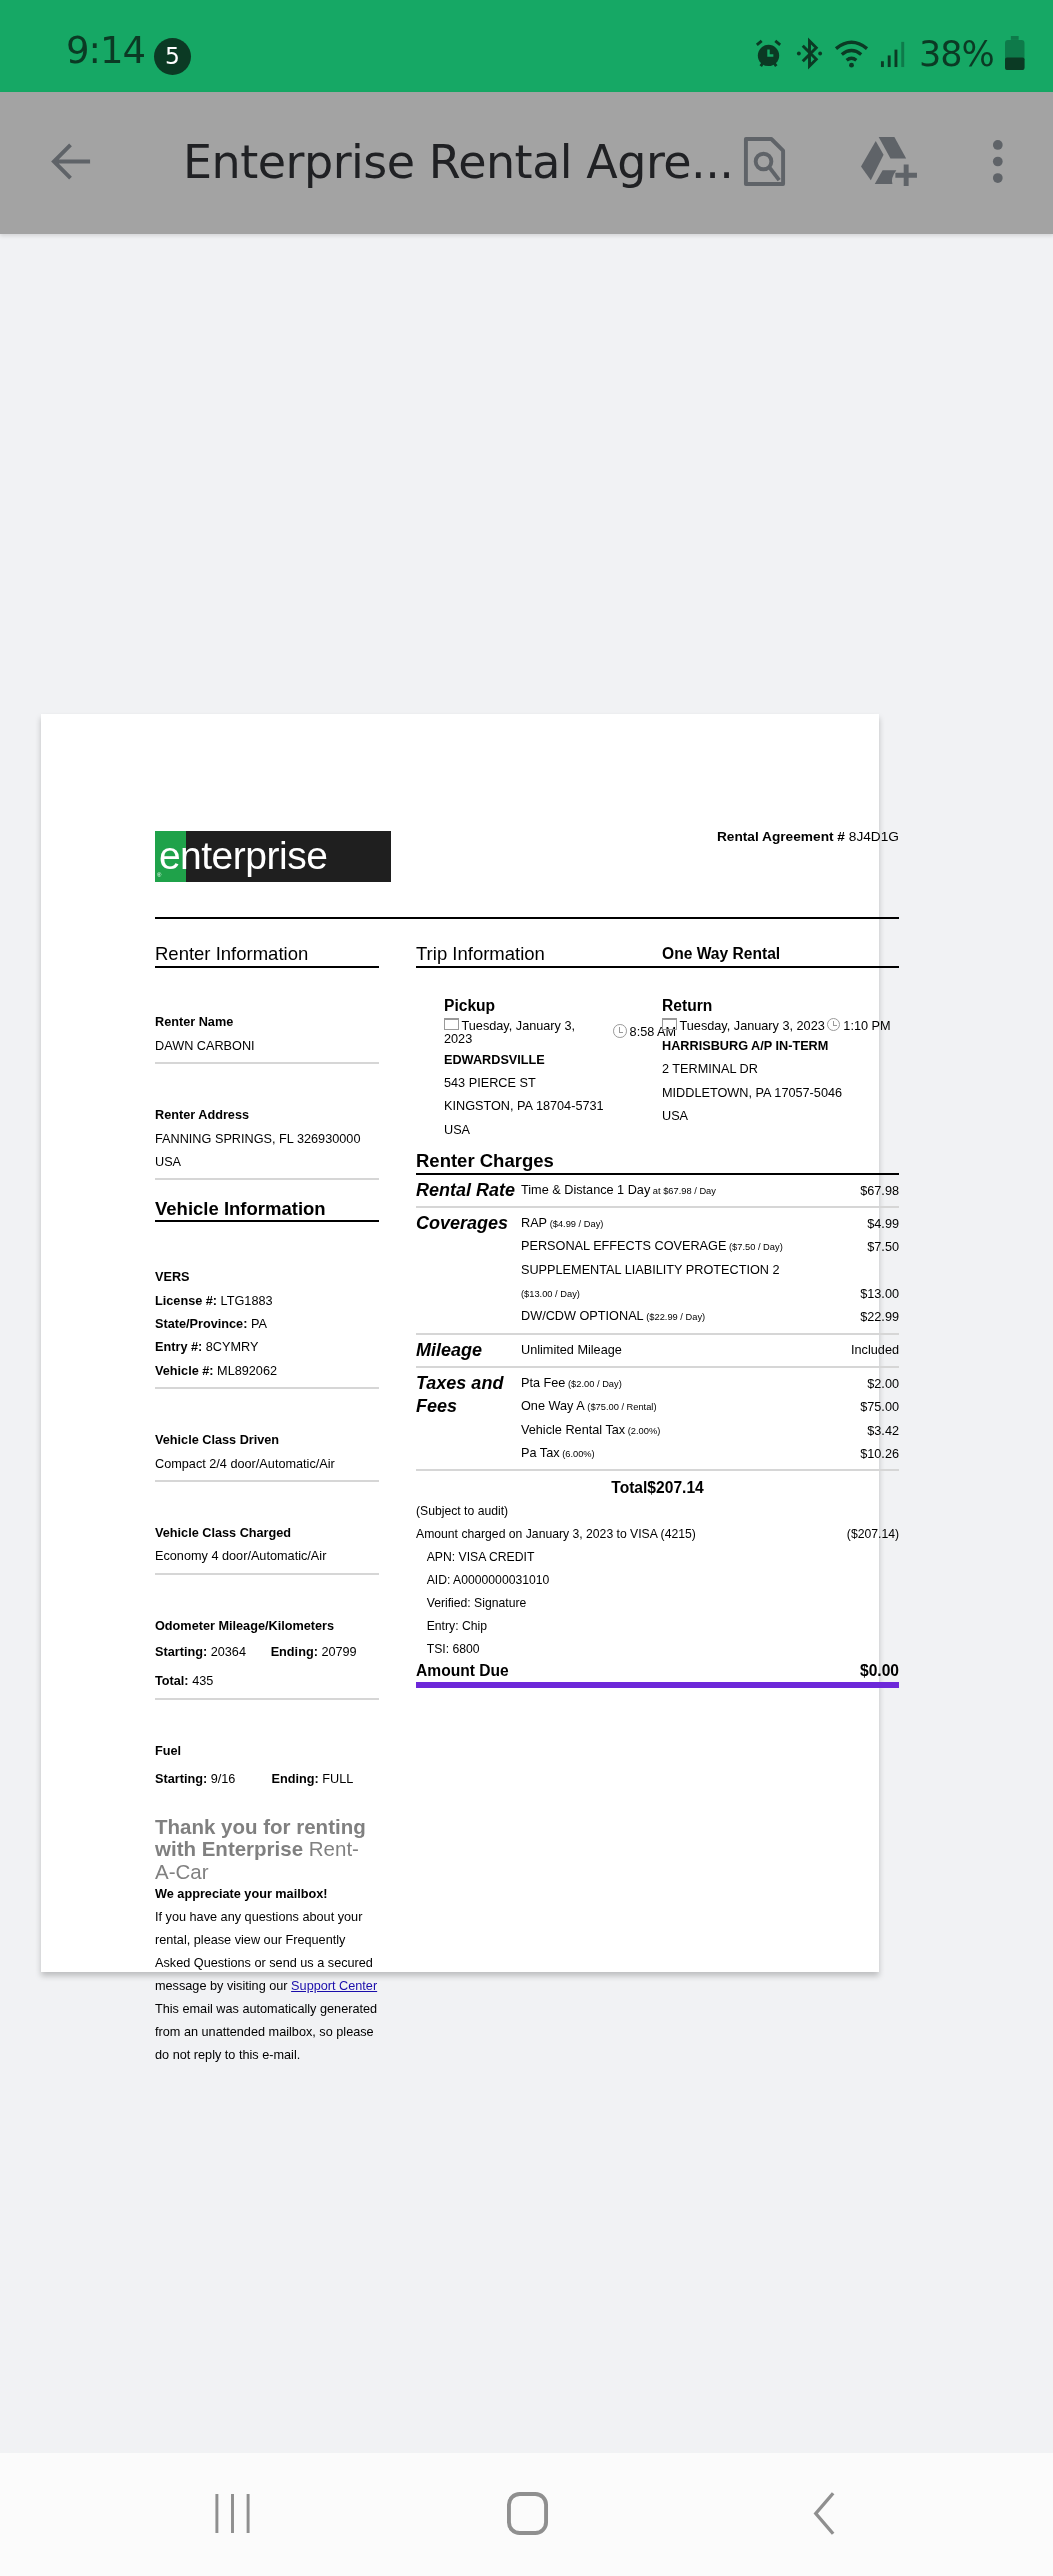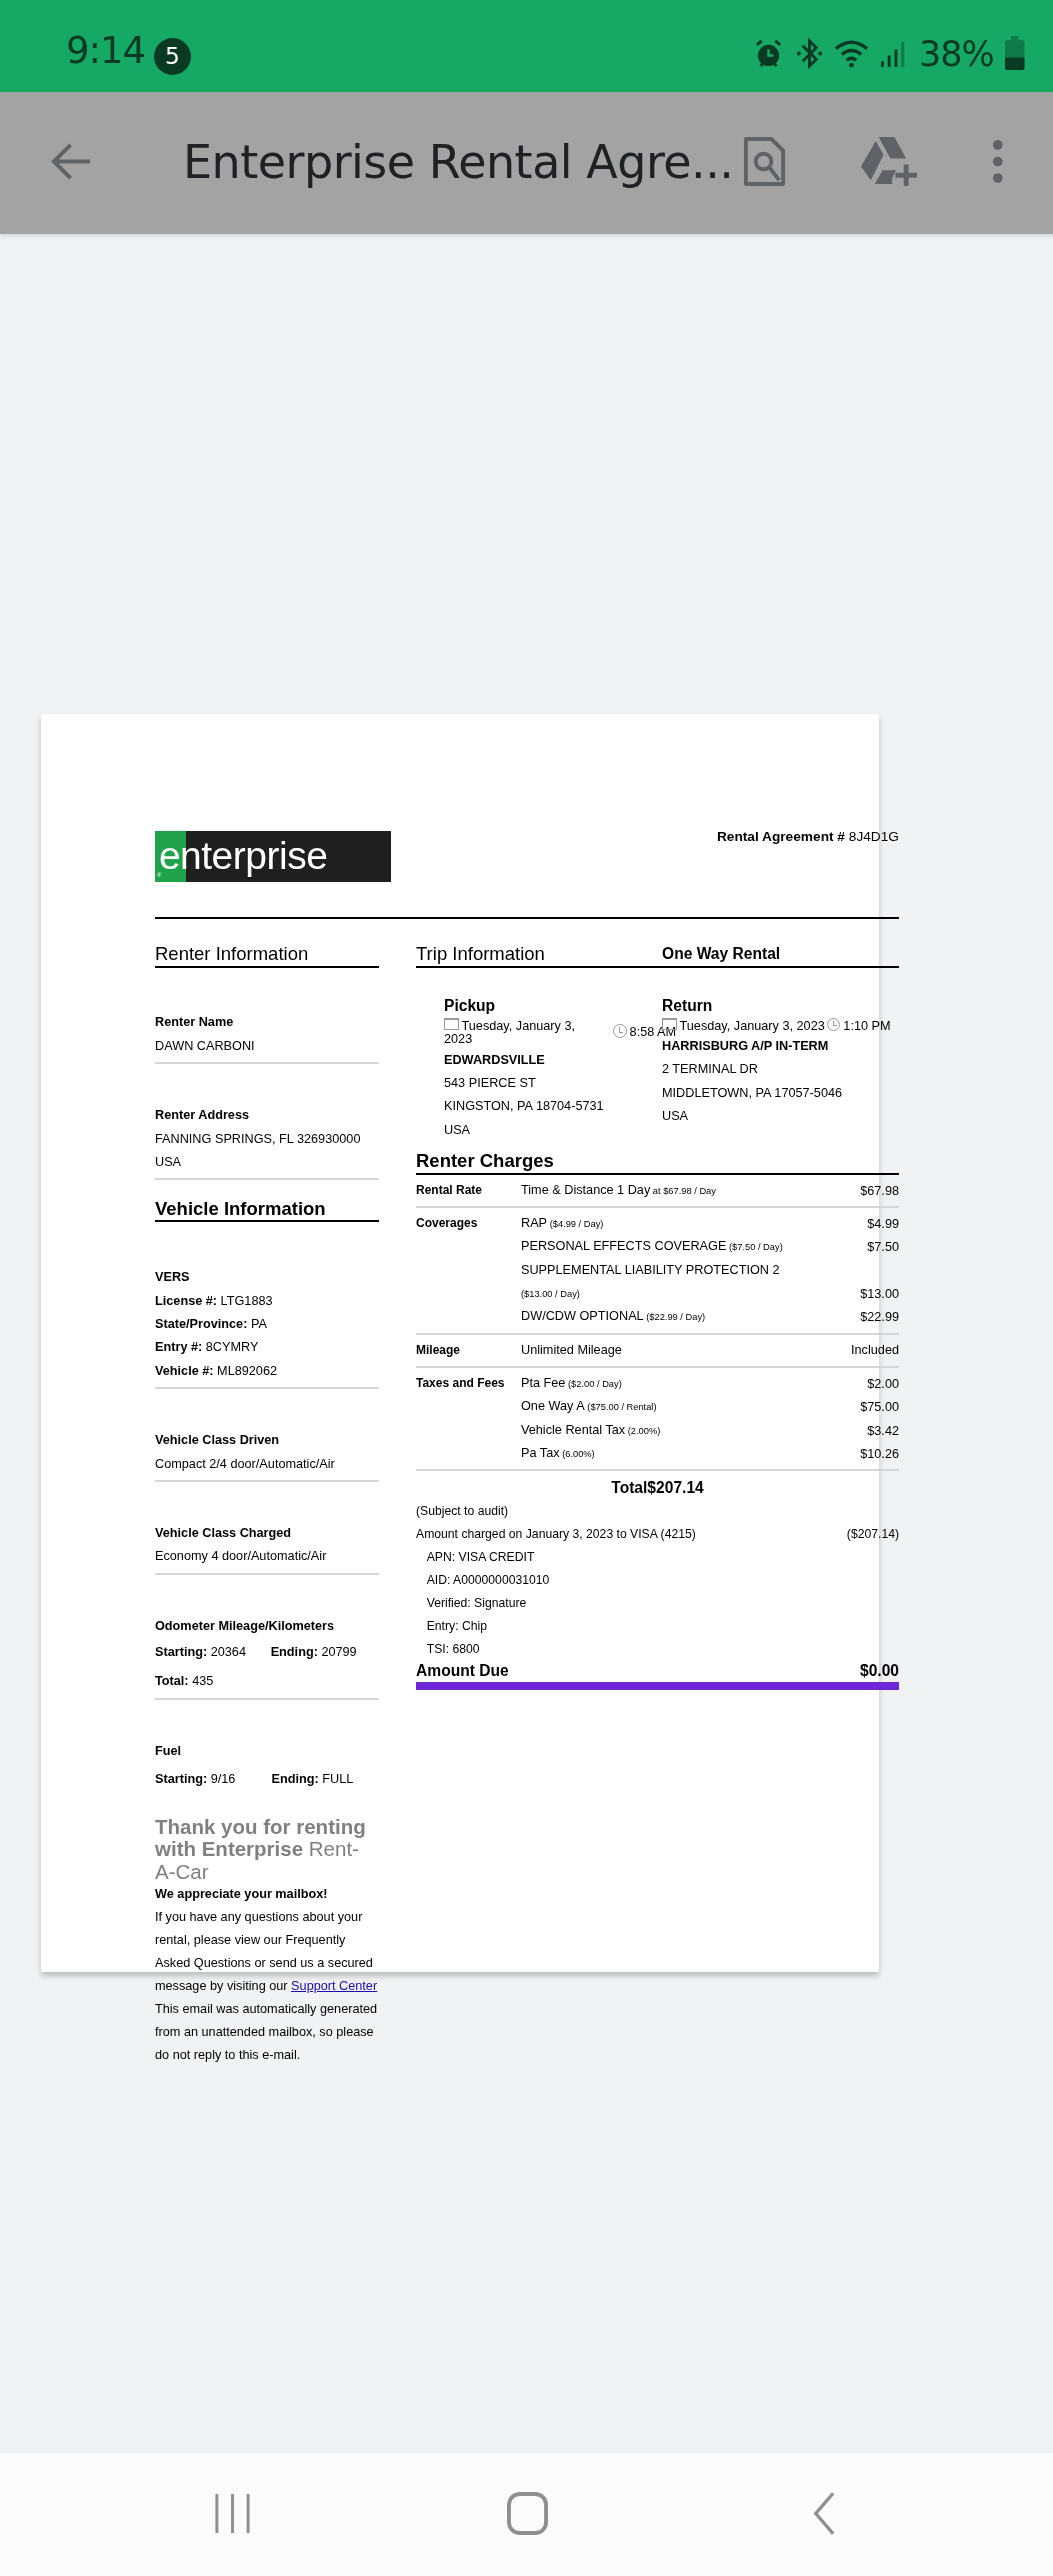--- a/index.html
+++ b/index.html
@@ -51,30 +51,30 @@
   .return { position: absolute; left: 246px; top: 0; width: 239px; }
   .sub-h { font-weight: bold; font-size: 15.6px; line-height: 25px; }
   .dt { font-size: 12.7px; line-height: 13.7px; position: relative; }
   .ico-cal { display: inline-block; width: 14.6px; height: 12.7px; border: 1px solid #999; border-top: 2.9px solid #999; vertical-align: -1px; margin-right: 2.9px; }
   .ico-clock { display: inline-block; width: 13.7px; height: 13.7px; border: 1.5px solid #999; border-radius: 50%; vertical-align: -2px; margin-right: 2.9px; position: relative; }
   .ico-clock::after { content: ""; position: absolute; left: 4.9px; top: 2px; width: 2.9px; height: 4.9px; border-left: 1.5px solid #999; border-bottom: 1.5px solid #999; }
 
   .charges { margin-top: 11.7px; }
   .ch-title { font-weight: bold; font-size: 18.5px; border-bottom: 2px solid #000; line-height: 21.5px; padding-bottom: 1px; }
   .ch-row { display: flex; padding: 3.9px 0; }
-  .ch-cat { width: 105px; font-weight: bold; font-size: 12px; line-height: 23.4px; flex-shrink: 0; }
+  .ch-cat { width: 105px; font-weight: bold; font-size: 18px; line-height: 23.4px; flex-shrink: 0; font-style: italic; }
   .ch-items { flex: 1; }
   .ch-item { display: flex; justify-content: space-between; align-items: flex-end; font-size: 12.7px; line-height: 22.4px; }
   .ch-item .desc { width: 263px; }
   .ch-item .small { font-size: 9.3px; }
   .ch-divider { height: 2px; background: #d6d6d6; }
   .total-row { display: flex; justify-content: center; font-weight: bold; font-size: 15.6px; line-height: 25px; padding-top: 3.9px; }
   .pay-line { display: flex; justify-content: space-between; font-size: 12.2px; line-height: 23px; }
   .pay-detail { font-size: 12.2px; line-height: 23px; padding-left: 10.7px; }
-  .due-row { display: flex; justify-content: space-between; font-weight: bold; font-size: 15.6px; line-height: 19.5px; border-bottom: 8px solid #6d28d9; padding-bottom: 1px; }
+  .due-row { display: flex; justify-content: space-between; font-weight: bold; font-size: 15.6px; line-height: 19.5px; border-bottom: 6px solid #6d28d9; padding-bottom: 1px; }
 
   
   .nav-bar { position: absolute; left: 0; top: 2453px; width: 1054px; height: 123px; background: #fbfbfb; }
   .nav-btn { position: absolute; top: 23.4px; width: 78px; height: 78px; display: flex; align-items: center; justify-content: center; }
 </style>
 </head>
 <body>
 
 <div class="status-bar">
   <div class="status-time">9:14</div>

